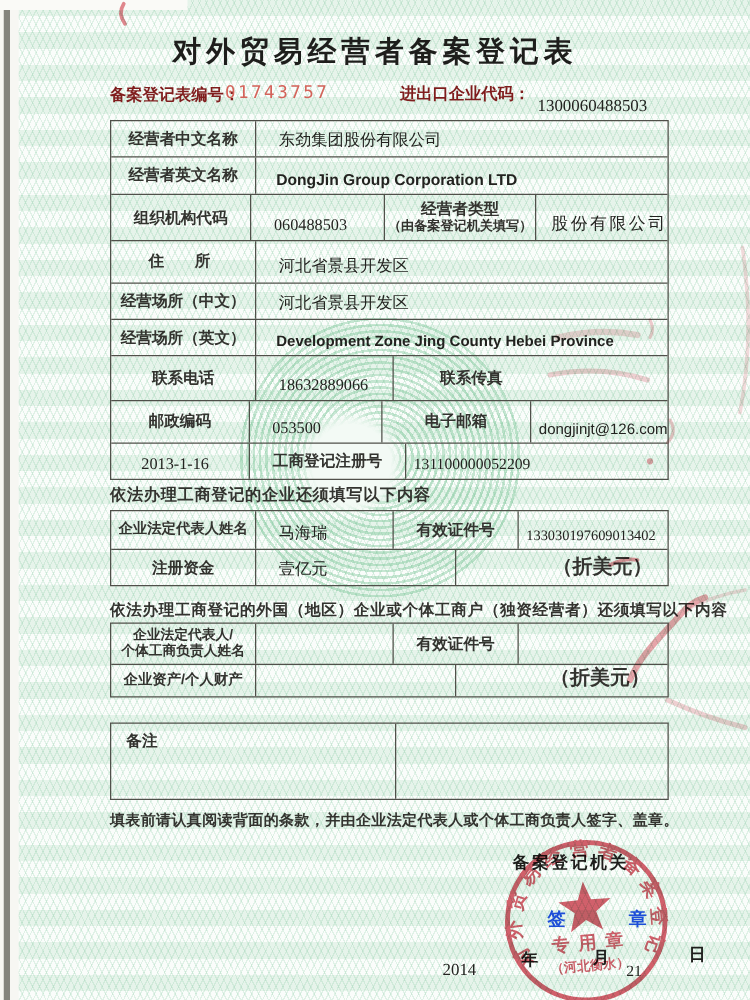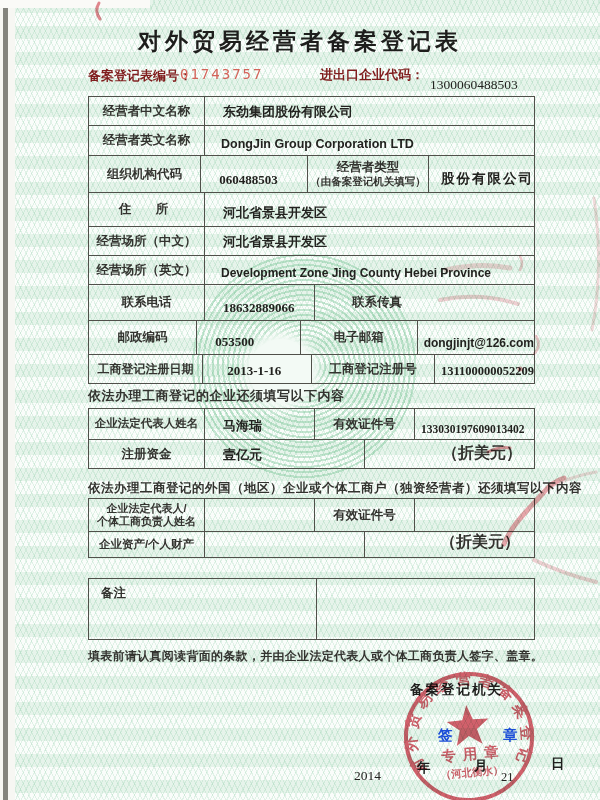--- a/index.html
+++ b/index.html
@@ -21,21 +21,21 @@
   .title{position:absolute;left:0;top:26px;width:600px;text-align:center;
          font-size:23px;font-weight:800;letter-spacing:4px;color:#1e1e1c;font-family:Liberation Mono, monospace;}
   .lbl{position:absolute;font-size:13px;font-weight:700;color:#7f1d1d;white-space:nowrap;}
   .red-no{position:absolute;left:180px;top:66px;font-family:"DejaVu Sans Mono",monospace;
           font-size:14px;color:#d4635a;letter-spacing:2px;}
   .typed{font-family:"Liberation Serif",serif;color:#22221f;}
 
   .tbl{position:absolute;border:1px solid #50504a;display:flex;flex-direction:column;box-sizing:border-box;}
   .tr{display:flex;border-top:1px solid #50504a;box-sizing:border-box;}
   .tr:first-child{border-top:none;}
-  .td{border-left:1px solid #50504a;box-sizing:border-box;position:relative;font-weight:bold;}
+  .td{border-left:1px solid #50504a;box-sizing:border-box;position:relative;}
   .td:first-child{border-left:none;}
   .th{display:flex;flex-direction:column;align-items:center;justify-content:center;text-align:center;
       font-size:12.5px;font-weight:700;color:#33332f;line-height:1.2;}
   .vd{display:flex;align-items:flex-end;padding:0 0 4px 18px;font-size:13px;color:#22221f;
       white-space:nowrap;overflow:visible;}
   .end{justify-content:flex-end;padding-right:12px;font-weight:600;font-size:16px;color:#33332f;}
   .shead{position:absolute;font-size:13px;font-weight:700;color:#33332f;letter-spacing:.5px;white-space:nowrap;}
   .note-lbl{align-items:flex-start;justify-content:flex-start;padding:7px 0 0 12px;}
 
   .footer-note{position:absolute;left:88px;top:648px;width:470px;font-size:12px;font-weight:700;
@@ -103,21 +103,20 @@
       <div class="td vd typed" style="width:110px">18632889066</div>
       <div class="td th" style="width:125px">联系传真</div>
     </div>
     <div class="tr" style="height:34px">
       <div class="td th" style="width:115px">邮政编码</div>
       <div class="td vd typed" style="width:110px">053500</div>
       <div class="td th" style="width:125px">电子邮箱</div>
       <div class="td vd" style="flex:1;padding-left:6px;font-size:12px">dongjinjt@126.com</div>
     </div>
     <div class="tr" style="height:29px">
-      <div class="td th" style="width:115px;font-size:12px">工商登记注册日期</div>
       <div class="td vd typed" style="width:110px;padding-left:24px">2013-1-16</div>
       <div class="td th" style="width:125px">工商登记注册号</div>
       <div class="td vd typed" style="flex:1;padding-left:6px;font-size:12.5px">131100000052209</div>
     </div>
   </div>
 
   <div class="shead" style="left:88px;top:387px">依法办理工商登记的企业还须填写以下内容</div>
   <div class="tbl" style="left:88px;top:408px;width:447px">
     <div class="tr" style="height:30px">
       <div class="td th" style="width:115px;font-size:11.5px">企业法定代表人姓名</div>

